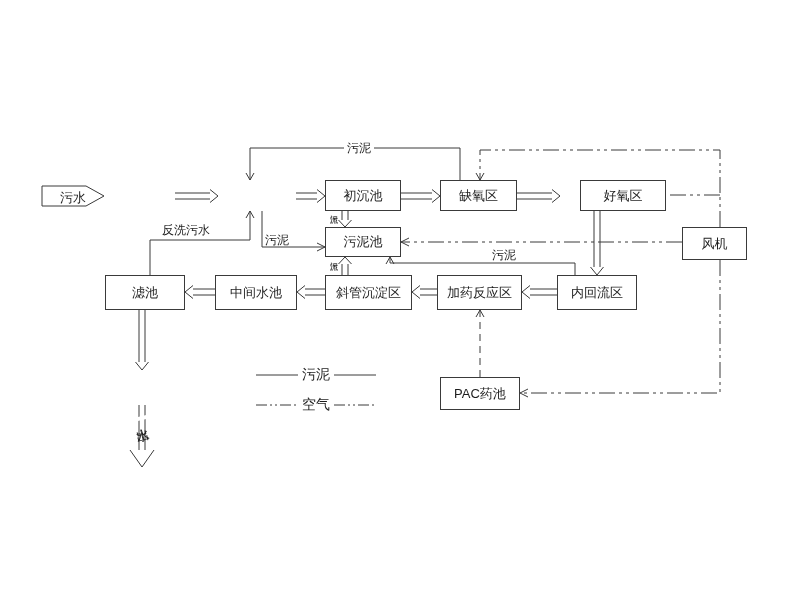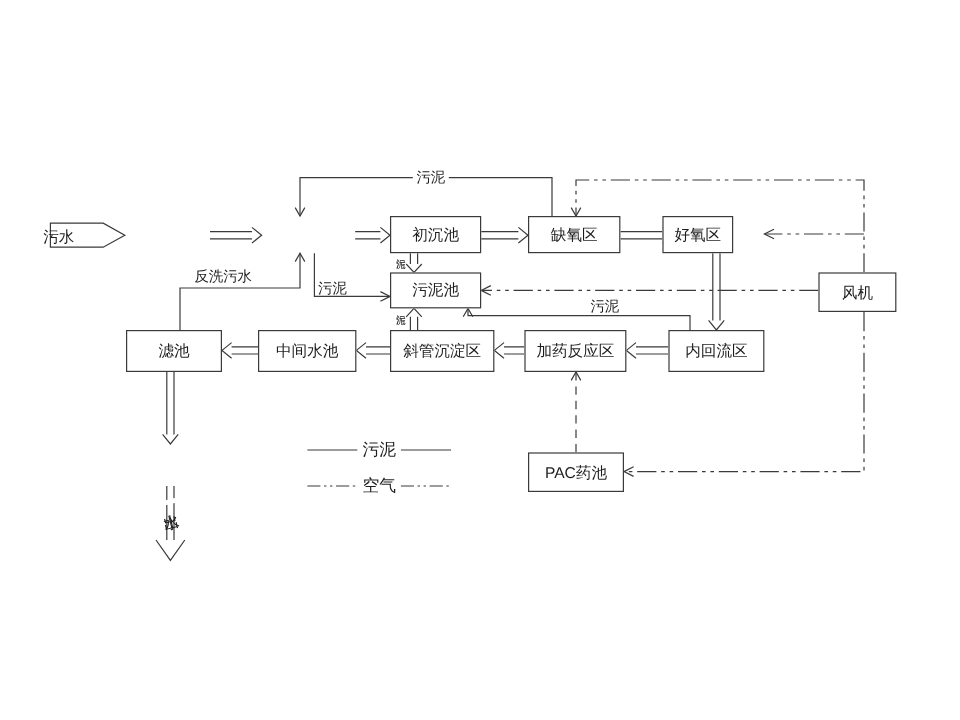--- a/index.html
+++ b/index.html
@@ -116,21 +116,21 @@
       <path class="ln" d="M476,317 L480,310 L484,317"></path>
     </g>
   </svg>
 
   <div class="node" style="left:325px;top:180px;width:76px;height:31px">
     <span>初沉池</span>
   </div>
   <div class="node" style="left:440px;top:180px;width:77px;height:31px">
     <span>缺氧区</span>
   </div>
-  <div class="node" style="left:552px;top:180px;width:59px;height:31px">
+  <div class="node" style="left:580px;top:180px;width:86px;height:31px">
     <span>好氧区</span>
   </div>
   <div class="node" style="left:325px;top:227px;width:76px;height:30px">
     <span>污泥池</span>
   </div>
   <div class="node" style="left:105px;top:275px;width:80px;height:35px">
     <span>滤池</span>
   </div>
   <div class="node" style="left:682px;top:227px;width:65px;height:33px">
     <span>风机</span>
@@ -144,21 +144,21 @@
   <div class="node" style="left:437px;top:275px;width:85px;height:35px">
     <span>加药反应区</span>
   </div>
   <div class="node" style="left:557px;top:275px;width:80px;height:35px">
     <span>内回流区</span>
   </div>
   <div class="node" style="left:440px;top:377px;width:80px;height:33px">
     <span>PAC药池</span>
   </div>
 
-  <div class="lbl" style="left:36px;top:189px;font-size:13px">污水</div>
+  <div class="lbl" style="left:60px;top:189px;font-size:13px">污水</div>
   <div class="lbl onln" style="left:344px;top:140px">污泥</div>
   <div class="lbl" style="left:162px;top:222px">反洗污水</div>
   <div class="lbl" style="left:265px;top:232px">污泥</div>
   <div class="lbl" style="left:492px;top:247px">污泥</div>
   <div class="vlbl" style="left:329px;top:209px">污泥</div>
   <div class="vlbl" style="left:329px;top:256px">污泥</div>
   <div class="eff" style="left:129px;top:417px">出水</div>
 
   <div class="legend">
     <div class="lrow">

